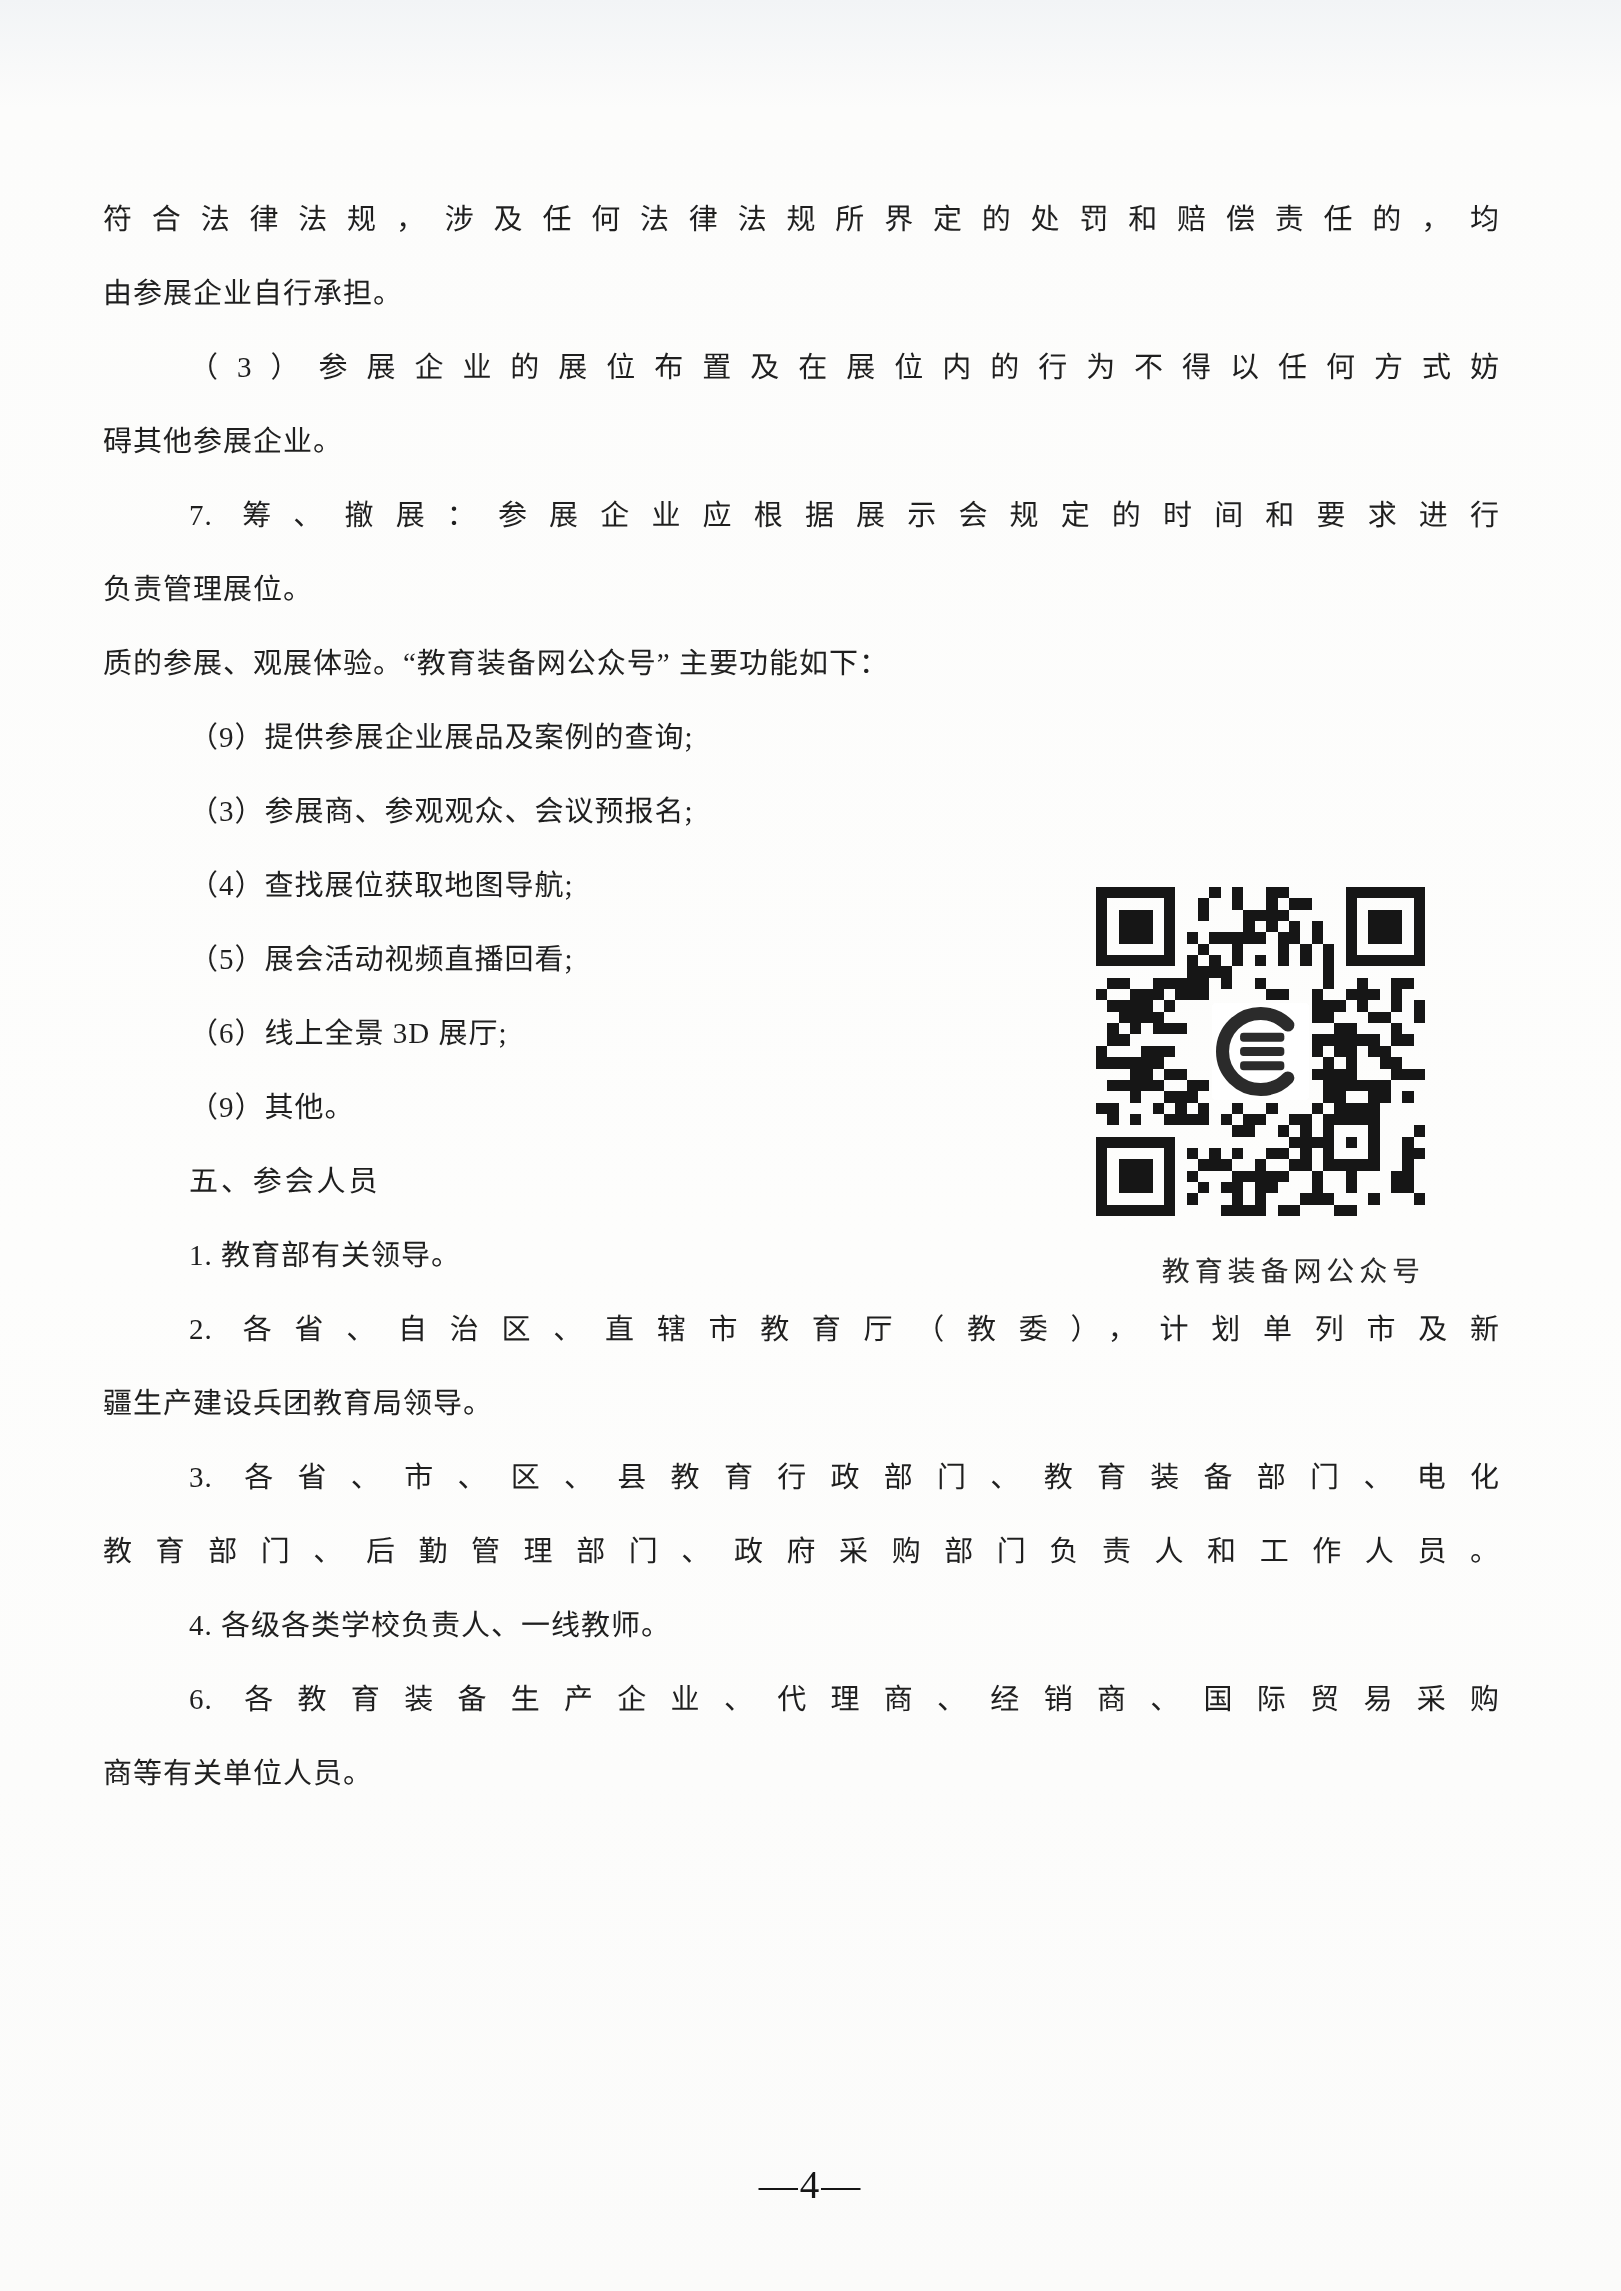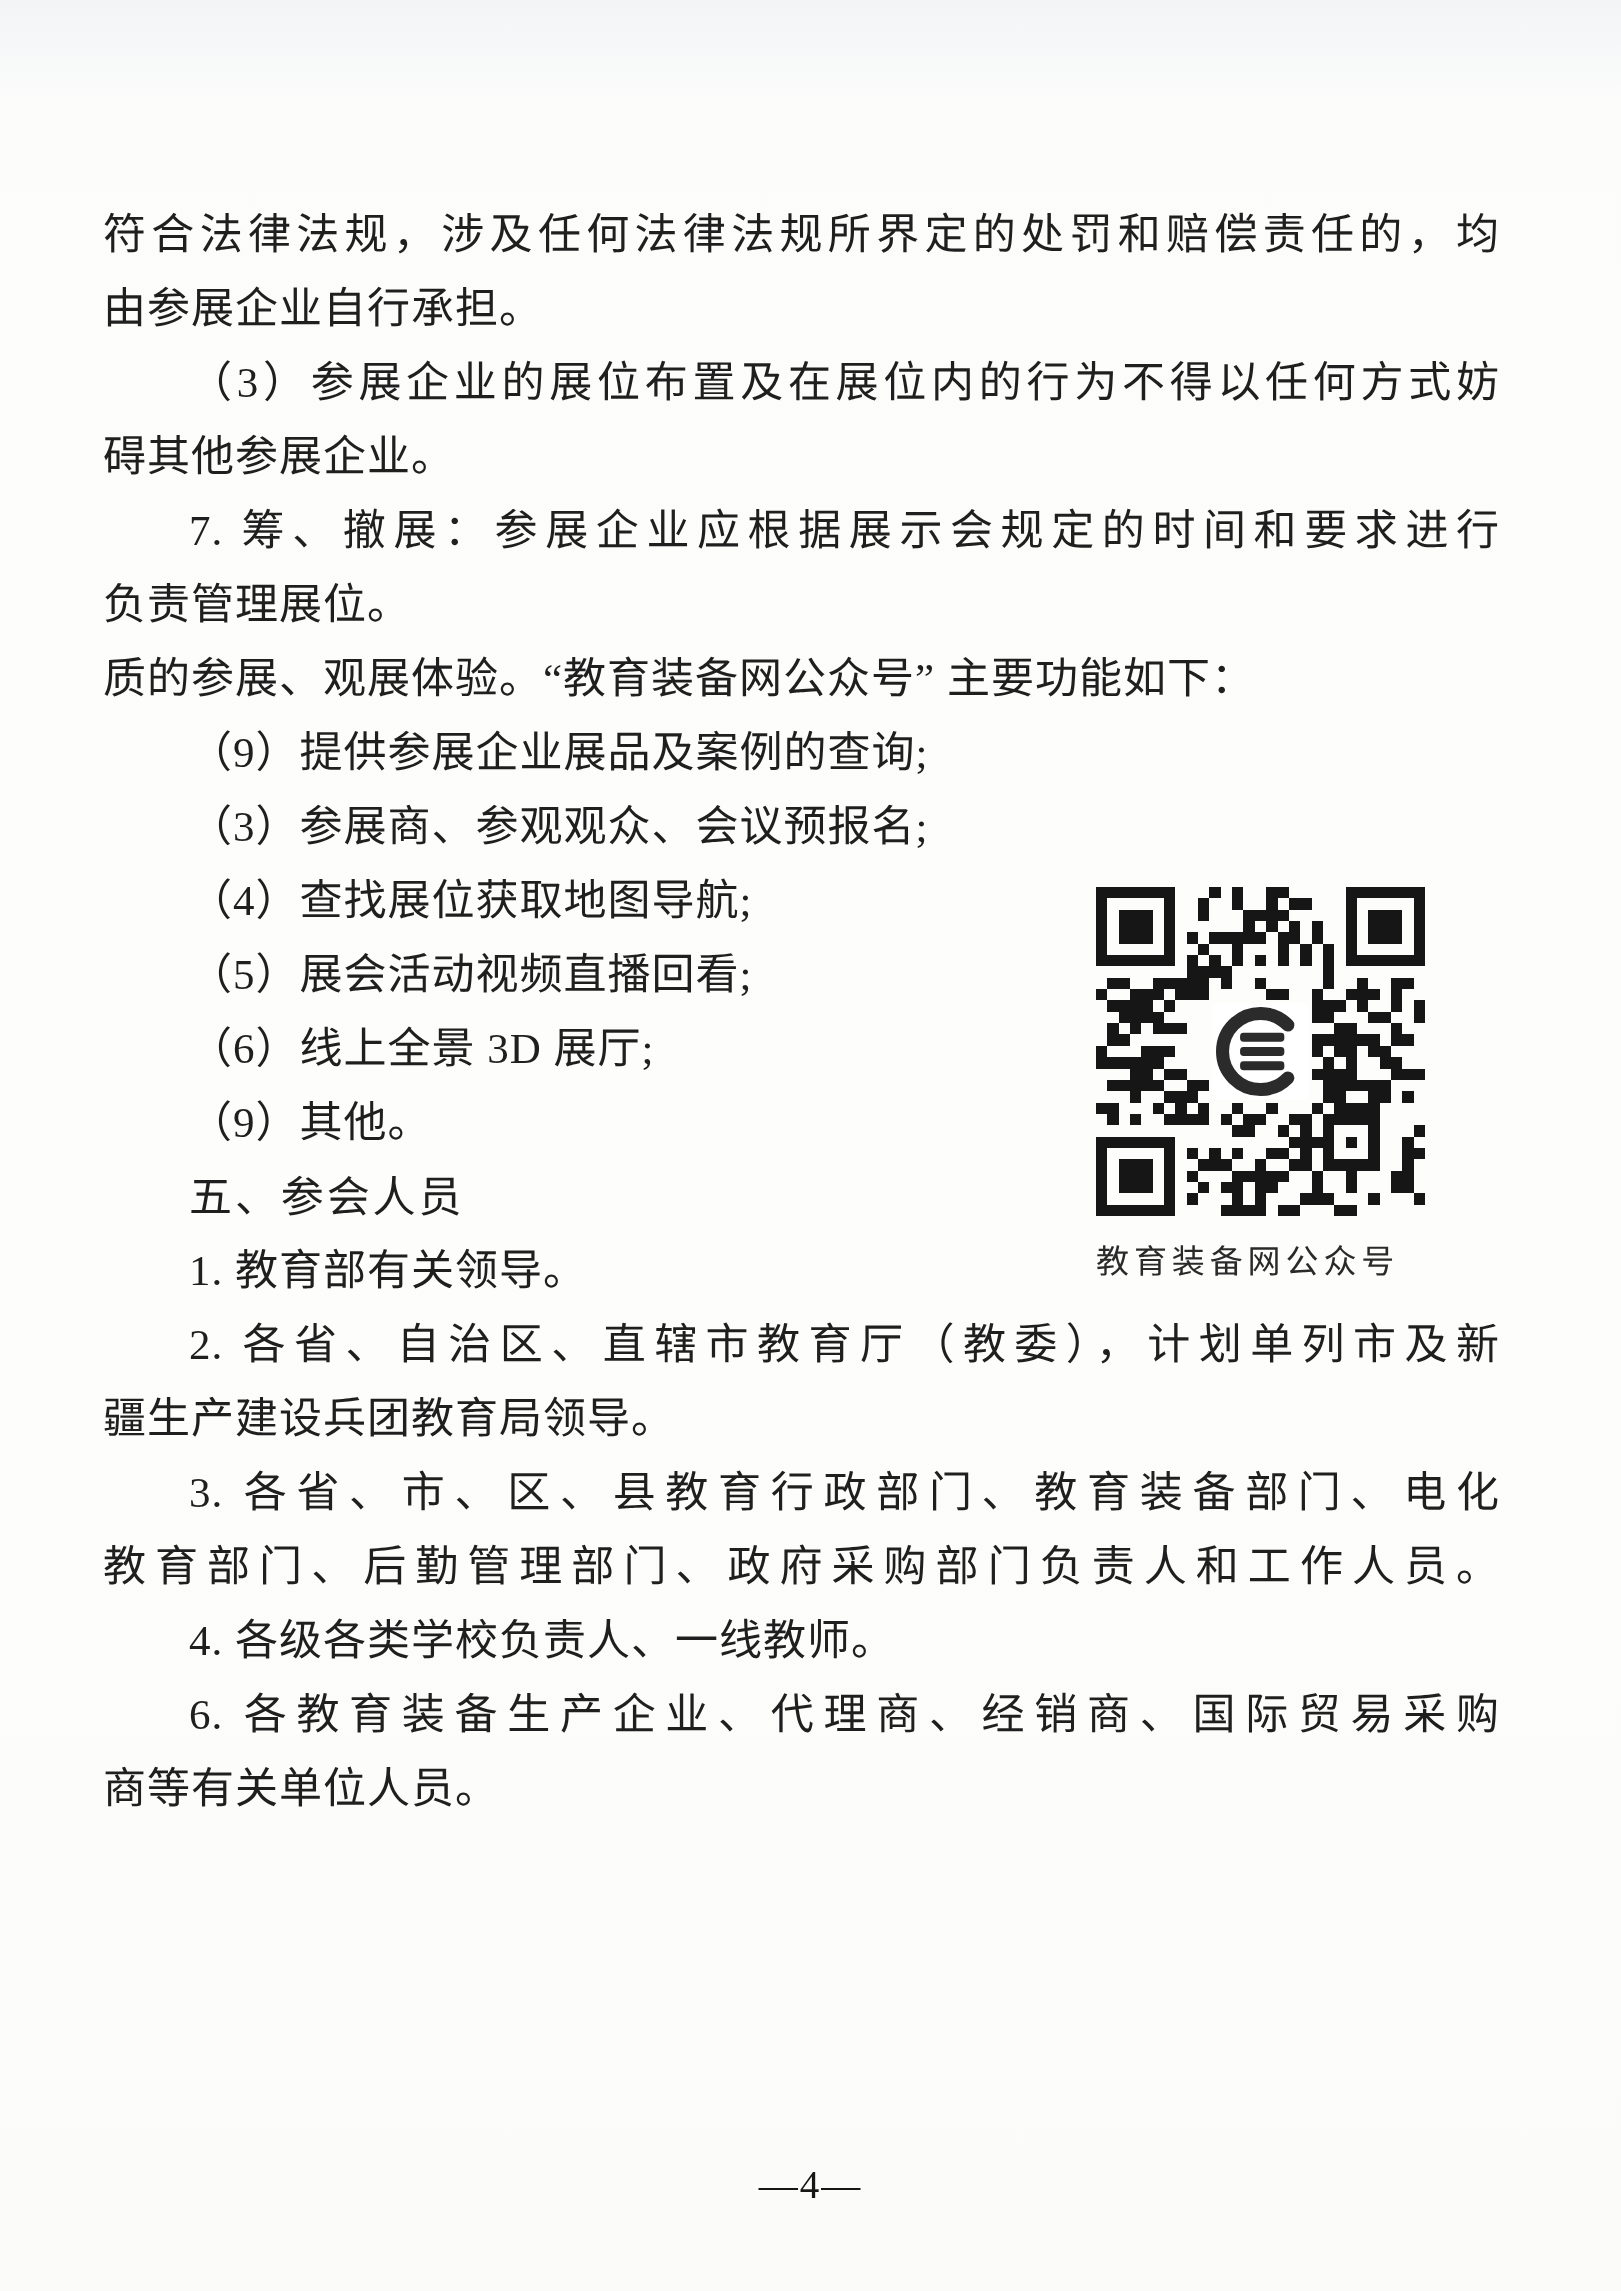--- a/index.html
+++ b/index.html
@@ -10,22 +10,22 @@
     font-family:"Liberation Serif","DejaVu Serif",serif;
   }
   .page{
     position:relative;
     width:1621px;height:2292px;
     background:linear-gradient(180deg,#f2f4f6 0px,#fcfcfb 108px,#fdfdfc 55%,#fbfbfa 100%);
     color:#1f1f1f;
   }
   .doc{
     position:absolute;
-    left:103px;top:198px;width:1397px;
-    font-size:43px;line-height:74px;
+    left:103px;top:182px;width:1397px;
+    font-size:29px;line-height:74px;
     letter-spacing:1px;
     color:#1f1f1f;
   }
   .line{white-space:nowrap;}
   .line.indent{text-indent:86px;}
   .line.justify{
     white-space:normal;
     text-align:justify;
     text-align-last:justify;
   }
@@ -34,23 +34,23 @@
     font-weight:400;
     letter-spacing:2.9px;
   }
   .qr-wrap{
     position:absolute;
     left:1096px;top:887px;width:329px;
     margin:0;padding:0;
   }
   .qr-wrap svg{display:block;width:329px;height:329px;shape-rendering:crispEdges;}
   .qr-wrap figcaption{
-    margin-top:19px;
-    text-align:left;
-    font-size:33px;
+    margin-top:33px;
+    text-align:right;
+    font-size:28px;
     letter-spacing:4.9px;
     color:#2a2a2a;
   }
   .pageno{
     position:absolute;
     top:2162px;left:0;width:100%;
     text-align:center;
     font-size:39px;
     color:#161616;
     letter-spacing:2px;

